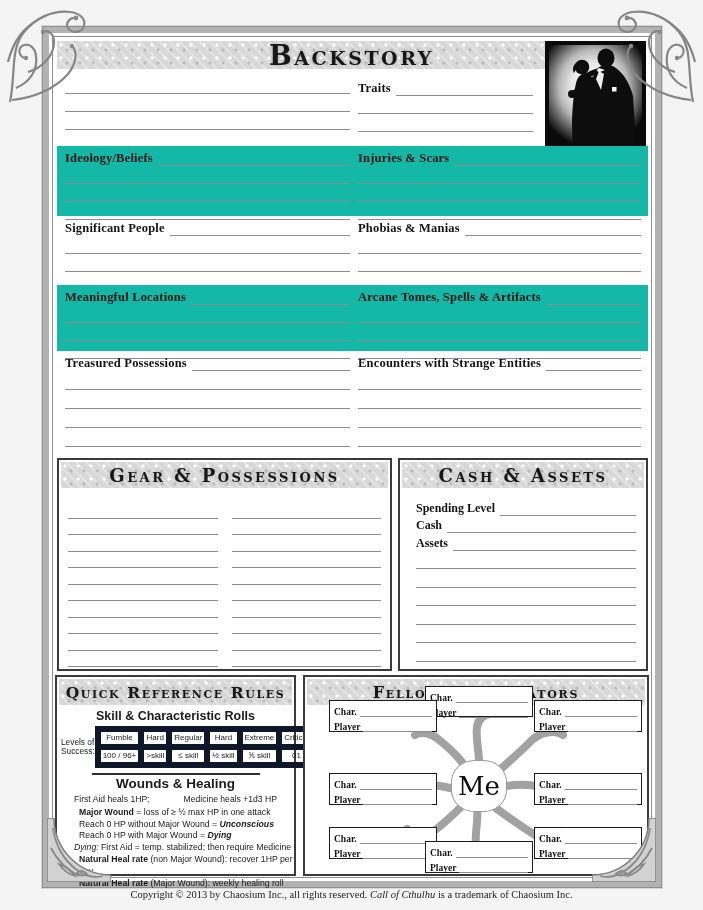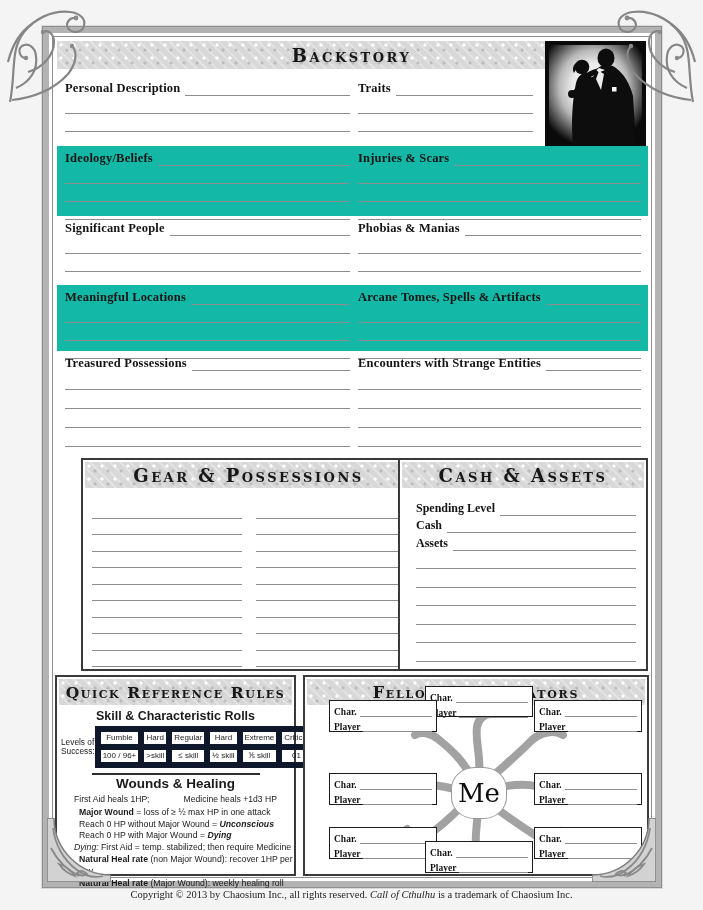--- a/index.html
+++ b/index.html
@@ -63,39 +63,39 @@
   .rule{font-size:8.7px;line-height:11.6px;padding-left:22px;}
   .rule.first{margin-top:3px;}
   .rule.indent{padding-left:17px;}
   .b{font-weight:bold;} .bi{font-weight:bold;font-style:italic;} .i{font-style:italic;}
 
   
   .fi-box{position:absolute;background:#fff;border:1.5px solid #1c1c1c;box-sizing:border-box;padding:1px 4px 0 4px;}
   .fi-row{display:flex;align-items:flex-end;height:15px;}
   .fi-label{font-weight:bold;font-size:9.5px;color:#141414;white-space:nowrap;}
   .fi-line{flex:1;border-bottom:1px solid #8d8d8d;margin-left:3px;height:9px;}
-  .me-blob{position:absolute;left:146px;top:90px;width:54px;height:50px;background:#fff;
+  .me-blob{position:absolute;left:146px;top:83px;width:54px;height:50px;background:#fff;
            border:1.5px solid #9a9a9a;border-radius:42%;display:flex;align-items:center;justify-content:center;}
   .me-blob span{font-family:"DejaVu Serif",serif;font-size:26px;color:#0d0d0d;}
 
   .footer{position:absolute;left:0;top:889px;width:703px;text-align:center;
           font-size:10.5px;color:#1f1f1f;font-family:"Liberation Serif",serif;}
 
   .corner{position:absolute;pointer-events:none;}
   svg{display:block;}
 </style>
 </head>
 <body>
 
 <div class="page">
 
   <div class="frame"></div>
 
   <div class="banner" style="left:57px;top:41px;width:589px;height:28px;">
-    <span class="t" style="font-size:18px;">Backstory</span>
+    <span class="t" style="font-size:27px;">Backstory</span>
   </div>
 
   <div class="photo">
     <svg width="101" height="107" viewBox="0 0 101 107">
       <defs>
         <radialGradient id="glow" cx="48%" cy="42%" r="62%">
           <stop offset="0%" stop-color="#fdfdfd"></stop>
             <stop offset="38%" stop-color="#e9e9e9"></stop>
           <stop offset="60%" stop-color="#b8b8b8"></stop>
             <stop offset="84%" stop-color="#4d4d4d"></stop>
@@ -115,24 +115,20 @@
         <path d="M39,34 C45,29 53,27 58,26 L59,31 C53,32 46,35 41,39 Z"></path>
       </g>
       <path d="M54,30 L59,33 L56,49 L51,38 Z" fill="#ececec"></path>
       <path d="M54,27 l6,2 l-6,2.5 l-2.5,-2.2 Z" fill="#f2f2f2"></path>
       <rect x="67" y="46" width="4.5" height="4.5" fill="#f5f5f5"></rect>
     </svg>
   </div>
 
   <div class="b-row" style="top:76px;height:70px;">
     <div class="b-col lc">
-      <div class="b-labelrow">
-          <span class="b-label">Personal Description</span>
-          <span class="fill-line"></span>
-        </div>
       <div class="wline"></div>
         <div class="wline"></div>
         <div class="wline"></div>
     </div>
     <div class="b-col rc" style="width:175px;">
       <div class="b-labelrow">
           <span class="b-label">Traits</span>
           <span class="fill-line"></span>
         </div>
       <div class="wline"></div>
@@ -220,21 +216,21 @@
           <span class="b-label">Encounters with Strange Entities</span>
           <span class="fill-line"></span>
         </div>
       <div class="wline tall"></div>
         <div class="wline tall"></div>
         <div class="wline tall"></div>
         <div class="wline tall"></div>
     </div>
   </div>
 
-  <div class="panel" style="left:57px;top:458px;width:335px;height:213px;margin-left:24px;">
+  <div class="panel" style="left:57px;top:458px;width:335px;height:213px;">
     <div class="banner">
       <span class="t" style="font-size:18px;">Gear &amp; Possessions</span>
     </div>
     <div class="gear-cols">
       <div class="gear-col">
         <div class="gline"></div>
           <div class="gline"></div>
           <div class="gline"></div>
           <div class="gline"></div>
           <div class="gline"></div>

